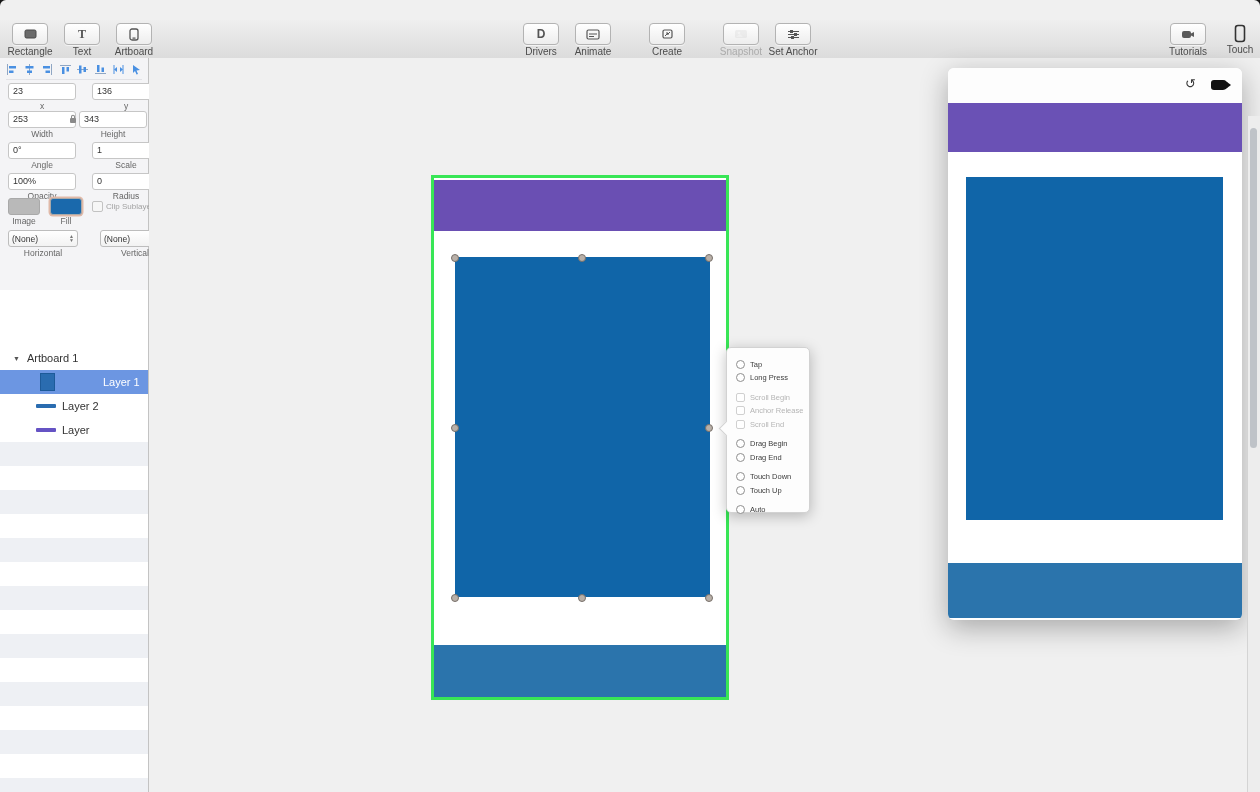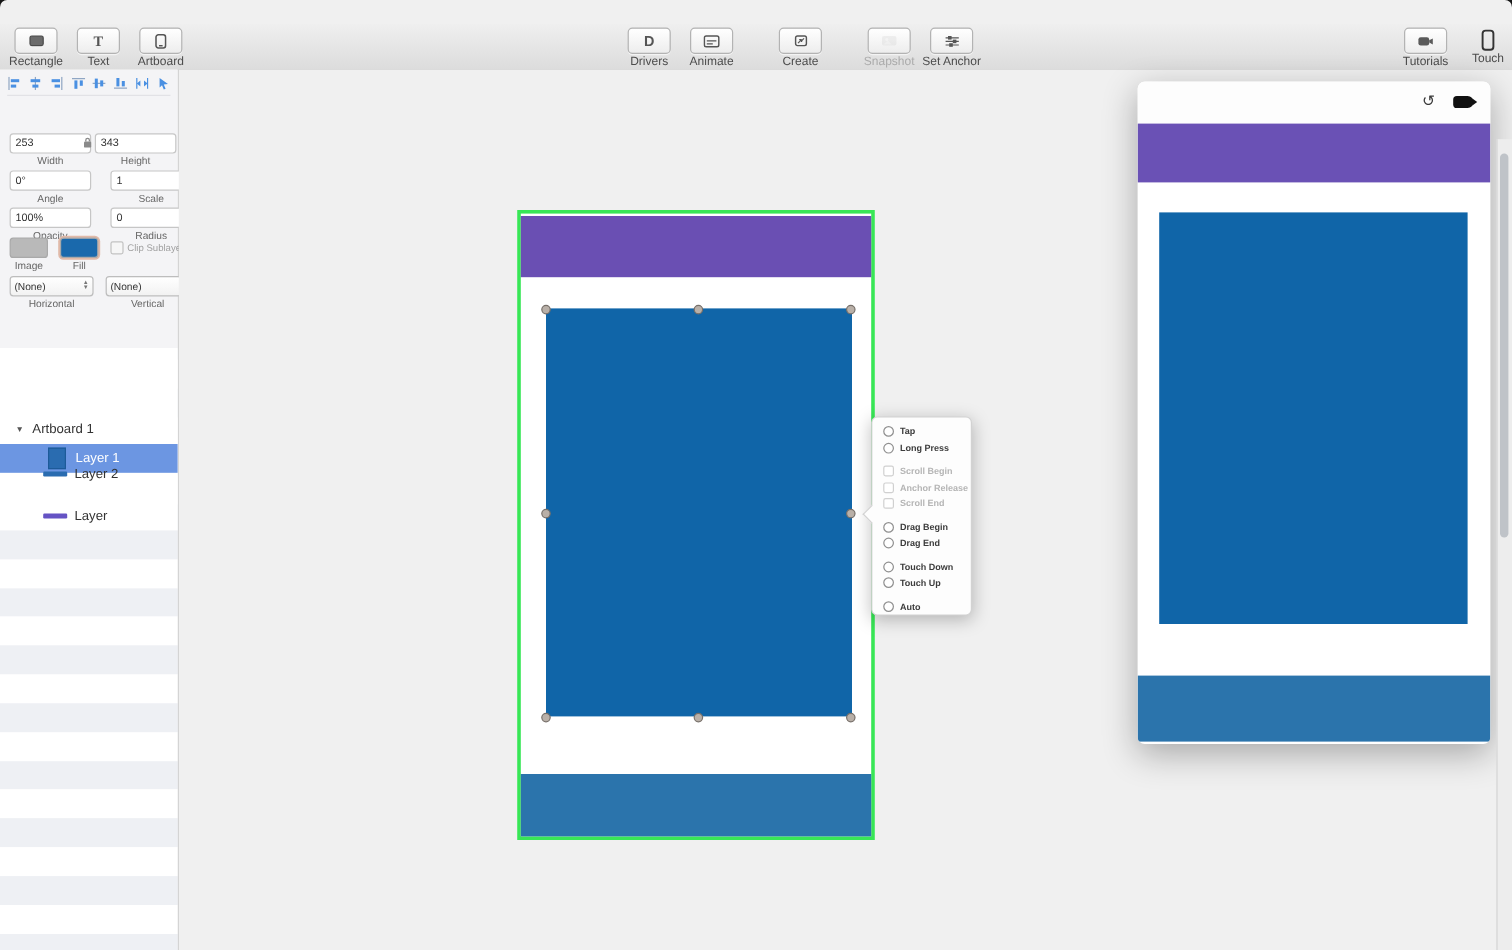--- a/index.html
+++ b/index.html
@@ -38,38 +38,38 @@
   .checklabel{font-size:8px;color:#a2a2a2;white-space:nowrap;}
   
   #layers{position:absolute;left:0;top:232px;width:148px;height:502px;
     background:repeating-linear-gradient(180deg,#eef0f4 0 24px,#ffffff 24px 48px);background-position:0 152px;}
   #layers-solid{position:absolute;left:0;top:0;width:148px;height:152px;background:#fff;}
   .lrow{position:absolute;left:0;width:148px;height:24px;display:flex;align-items:center;}
   .lrow .lname{font-size:11px;color:#333;}
   #row-artboard{top:56px;padding-left:13px;}
   #row-artboard .disclosure{font-size:7px;color:#555;margin-right:7px;}
   #row-layer1{top:80px;background:#6c96e2;}
-  #row-layer1 .lname{color:#fff;}
-  #row-layer2{top:93px;}
+  #row-layer1 .lname{color:#fff;margin-left:40px;}
+  #row-layer2{top:104px;}
   #row-layer3{top:128px;}
   .thumb{margin-left:40px;margin-right:8px;}
   .thumb-rect{width:13px;height:16px;background:#2a6cb0;border:1px solid #1d5a99;}
   .thumb-hbar{width:20px;height:4px;background:#2a6cb0;border-radius:1px;margin-left:36px;margin-right:6px;}
   .thumb-hbar.purple{background:#6553c4;}
   
   #canvas{position:absolute;left:149px;top:58px;width:1111px;height:734px;background:#f0f0f0;}
   #artboard{position:absolute;left:282px;top:117px;width:292px;height:519px;background:#fff;border:3px solid #38e656;}
   #ab-purple{position:absolute;left:0;top:2px;width:292px;height:51px;background:#6a4fb3;}
   #ab-bluerect{position:absolute;left:21px;top:79px;width:255px;height:340px;background:#1065a8;}
   #ab-bluebar{position:absolute;left:0;bottom:0;width:292px;height:52px;background:#2b74ac;}
   .handle{position:absolute;width:6px;height:6px;border-radius:50%;background:#b9b0a8;border:1px solid #77706a;}
   
   #gesture-popup{position:absolute;left:577px;top:289px;width:84px;height:166px;background:#fdfdfd;border:1px solid #d2d2d2;border-radius:5px;box-shadow:0 3px 14px rgba(0,0,0,.25);padding:7px 0 0 9px;box-sizing:border-box;}
   #popup-beak{position:absolute;left:-6px;top:75px;width:10px;height:10px;background:#fdfdfd;border-left:1px solid #d2d2d2;border-bottom:1px solid #d2d2d2;transform:rotate(45deg);}
-  .gitem{display:flex;align-items:flex-start;gap:5px;height:13.5px;font-weight:bold;}
+  .gitem{display:flex;align-items:flex-end;gap:5px;height:13.5px;}
   .gitem .radio{width:7px;height:7px;border:1px solid #8f8f8f;border-radius:50%;background:#fff;flex:none;}
   .gitem .glabel{font-size:7.5px;color:#3c3c3c;white-space:nowrap;}
   .gitem.dis .radio{border-color:#d0d0d0;border-radius:2px;}
   .gitem.dis .glabel{color:#b5b5b5;}
   .ggap{height:6px;}
   
   #preview{position:absolute;left:799px;top:10px;width:294px;height:552px;background:#fff;border-radius:6px;box-shadow:0 8px 28px rgba(0,0,0,.3);overflow:hidden;}
   #pv-topbar{position:absolute;left:0;top:0;width:294px;height:35px;background:#fdfdfd;}
   #pv-restart{position:absolute;right:46px;top:8px;font-size:13px;color:#3a3a3a;}
   #pv-record{position:absolute;right:14px;top:12px;width:17px;height:10px;background:#111;border-radius:3px 5px 5px 3px;}
@@ -259,20 +259,30 @@
               <line x1="10" y1="1" x2="10" y2="10" stroke="#4a90e2"></line>
             </svg>
           </span>
         <span>
             <svg width="11" height="11">
               <path d="M2 1 L9 6 L5.5 6.5 L7 10 L5.5 10.5 L4 7 L2 9 Z" fill="#4a90e2"></path>
             </svg>
           </span>
       </div>
 
+      <div class="arow" style="left:8px;top:25px;gap:16px;">
+        <div class="fieldcol">
+          <div class="field">23</div>
+          <div class="flabel">x</div>
+        </div>
+        <div class="fieldcol">
+          <div class="field">136</div>
+          <div class="flabel">y</div>
+        </div>
+      </div>
 
       <div class="arow" style="left:8px;top:53px;gap:3px;">
         <div class="fieldcol">
           <div class="field">253</div>
           <div class="flabel">Width</div>
         </div>
         <div class="fieldcol">
           <div class="field">343</div>
           <div class="flabel">Height</div>
         </div>
@@ -314,21 +324,21 @@
         <div class="fieldcol">
           <div class="swatch" style="background:#1a69ac;box-shadow:0 0 0 1.5px #e0b9a8;"></div>
           <div class="flabel">Fill</div>
         </div>
         <div class="checkrow" style="margin-top:3px;">
           <div class="checkbox"></div>
           <div class="checklabel">Clip Sublayers</div>
         </div>
       </div>
 
-      <div class="arow" style="left:8px;top:172px;gap:10px;">
+      <div class="arow" style="left:8px;top:172px;gap:22px;">
         <div class="fieldcol">
           <div class="popupbtn">
             <span>(None)</span>
             <span class="updown">
                 <span>▲</span>
                 <span>▼</span>
               </span>
           </div>
           <div class="flabel">Horizontal</div>
         </div>

